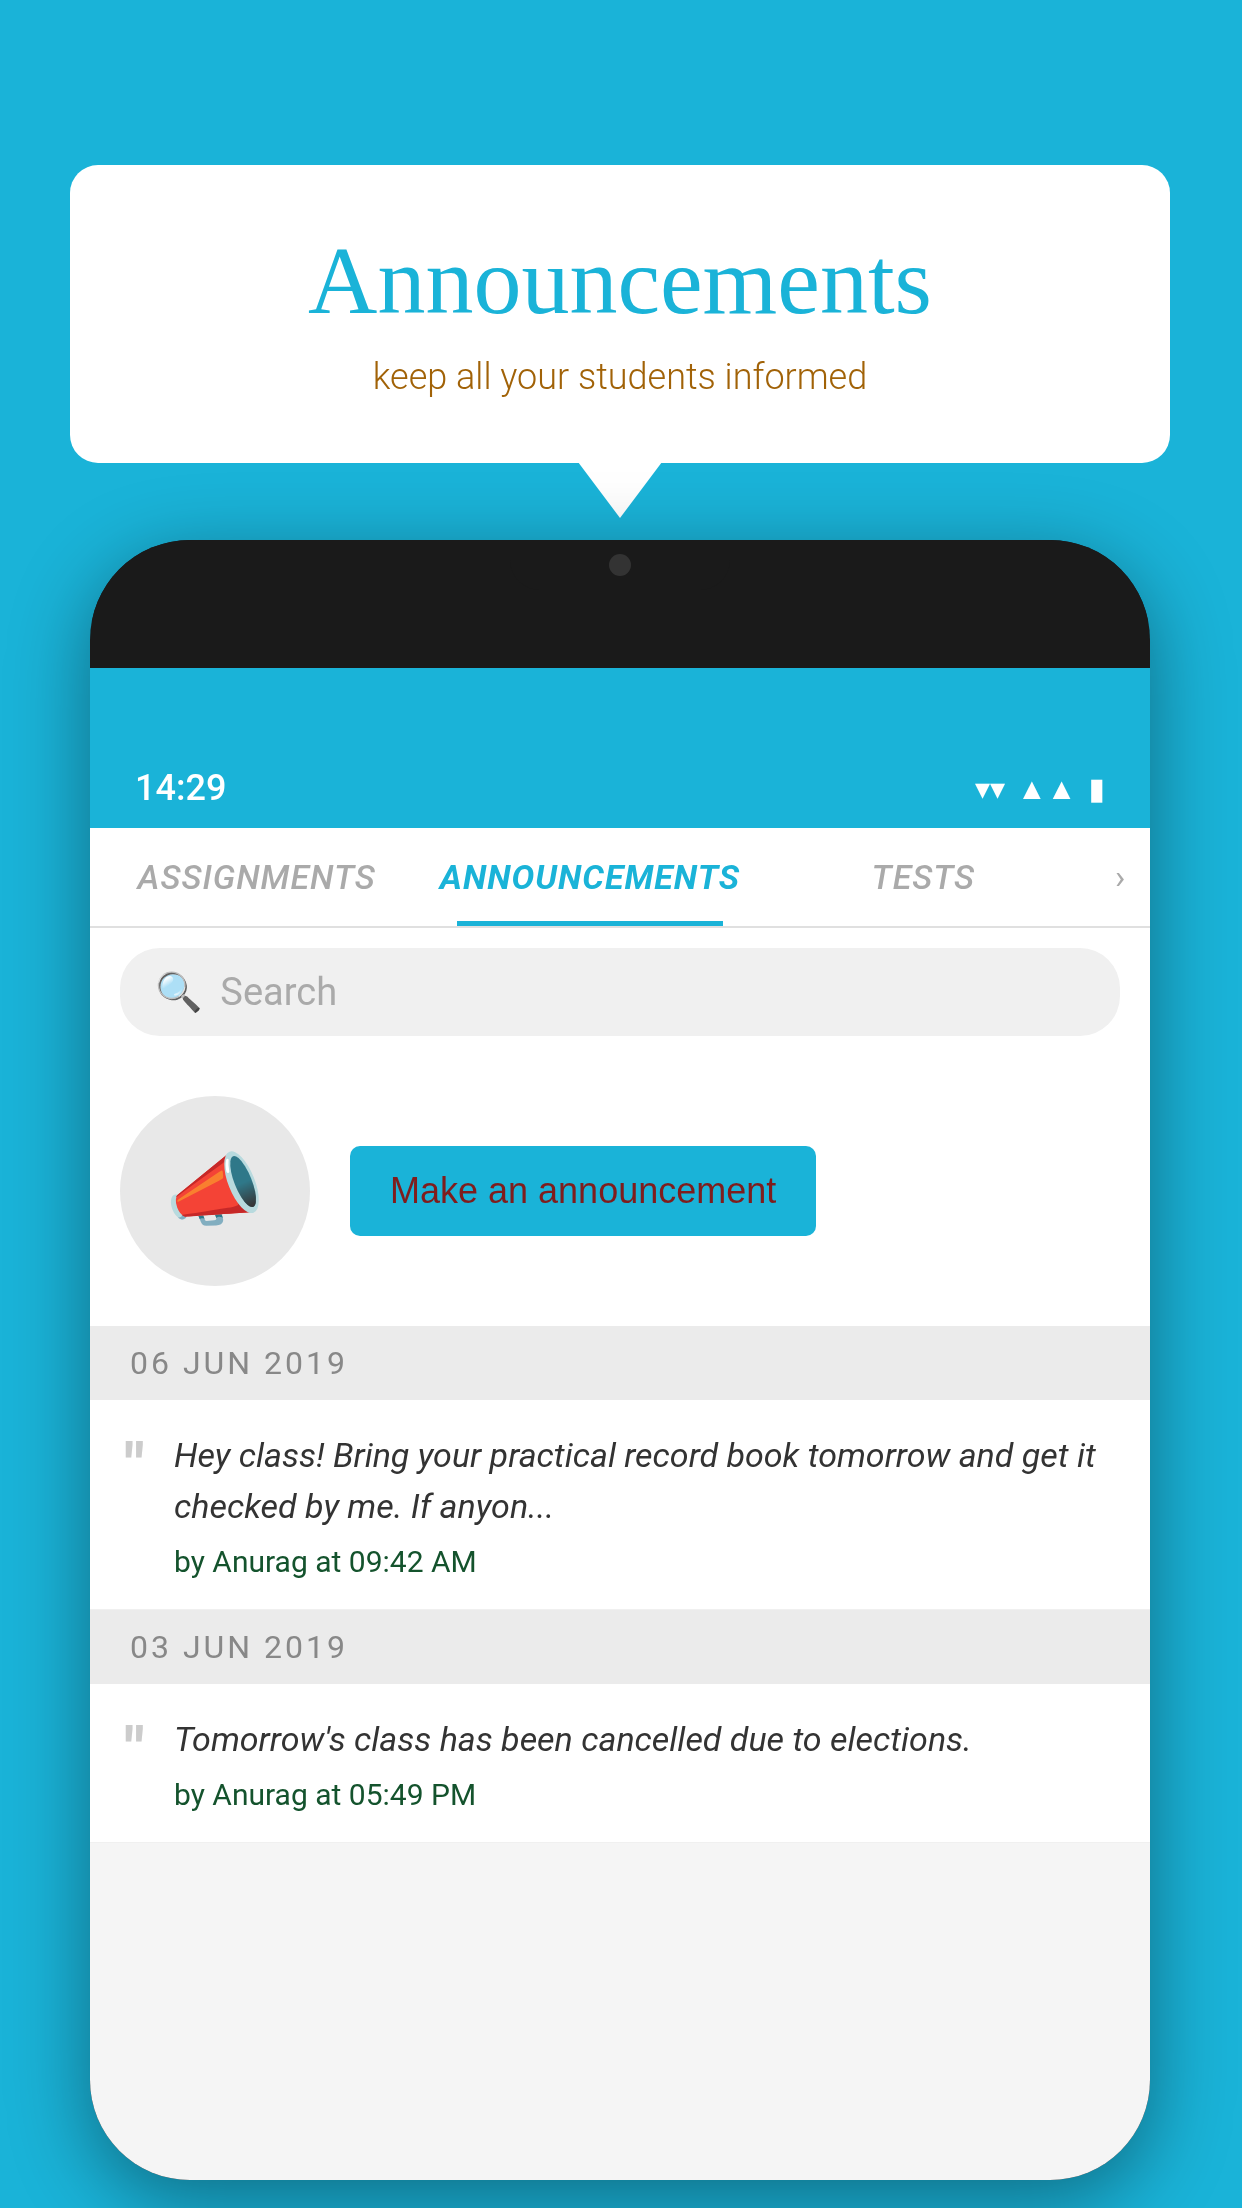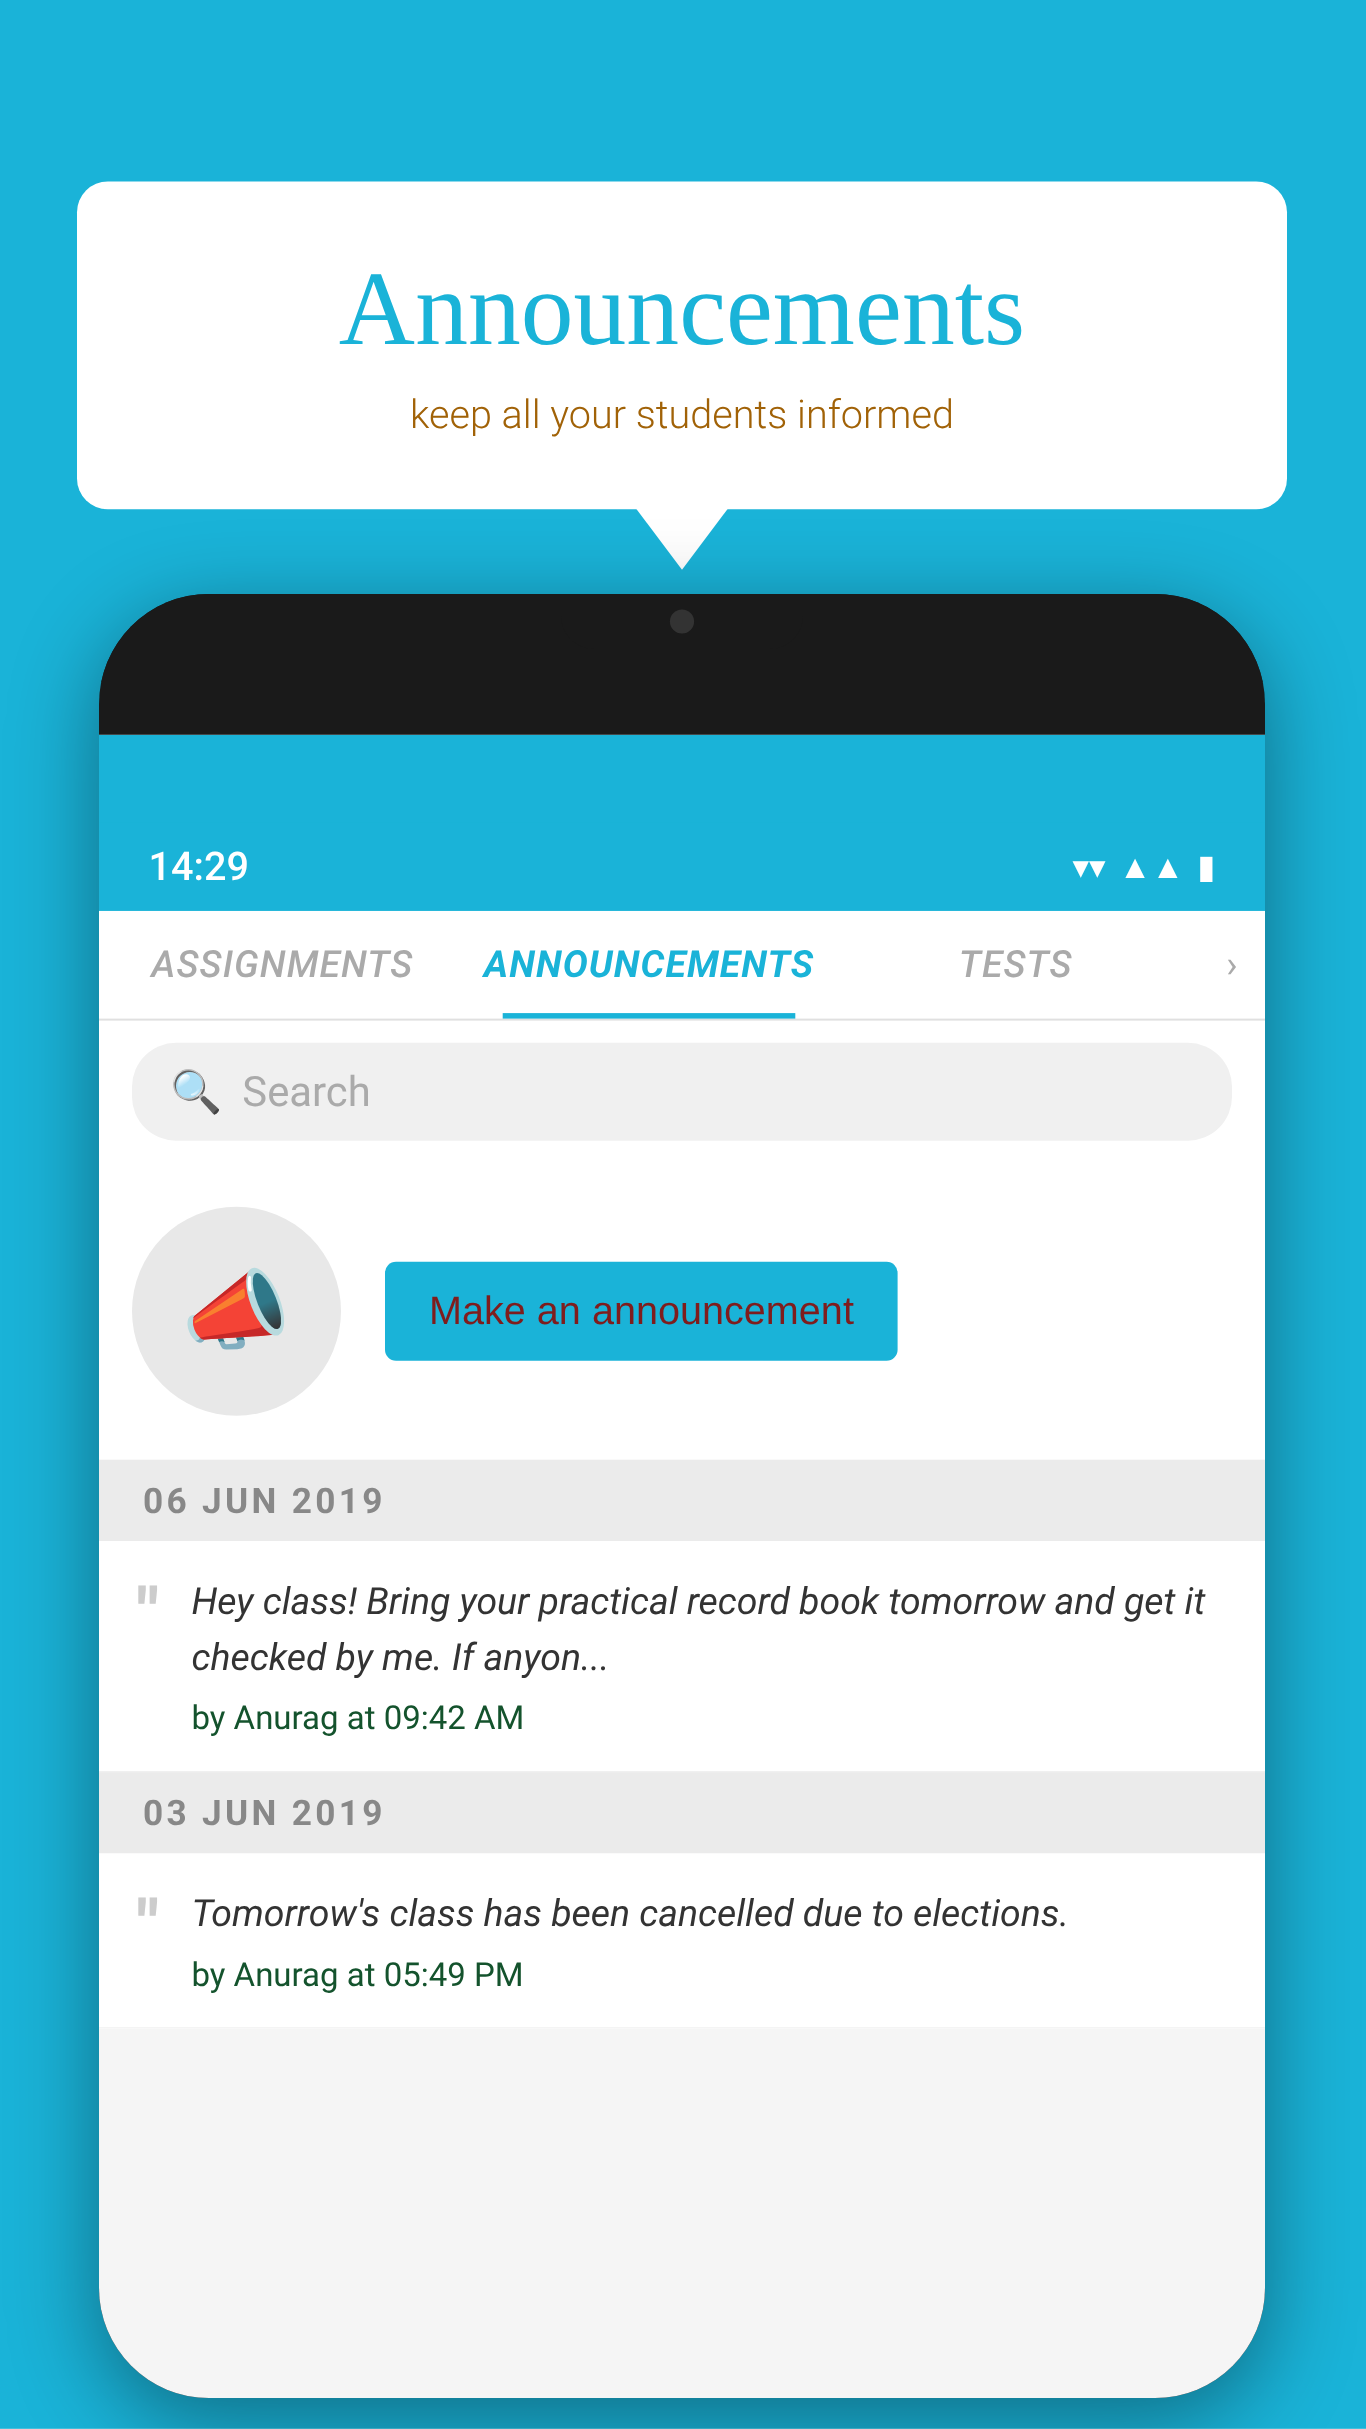--- a/index.html
+++ b/index.html
@@ -288,21 +288,21 @@
       display: inline-block;
     }
 
     
     .date-separator {
       background: #ebebeb;
       padding: 18px 40px;
       font-size: 32px;
       color: #888;
       letter-spacing: 3px;
-      font-weight: 700;
+      font-weight: 400;
     }
 
     
     .announcement-item {
       background: #fff;
       padding: 30px 35px;
       display: flex;
       align-items: flex-start;
       gap: 30px;
       border-bottom: 1px solid #f0f0f0;

